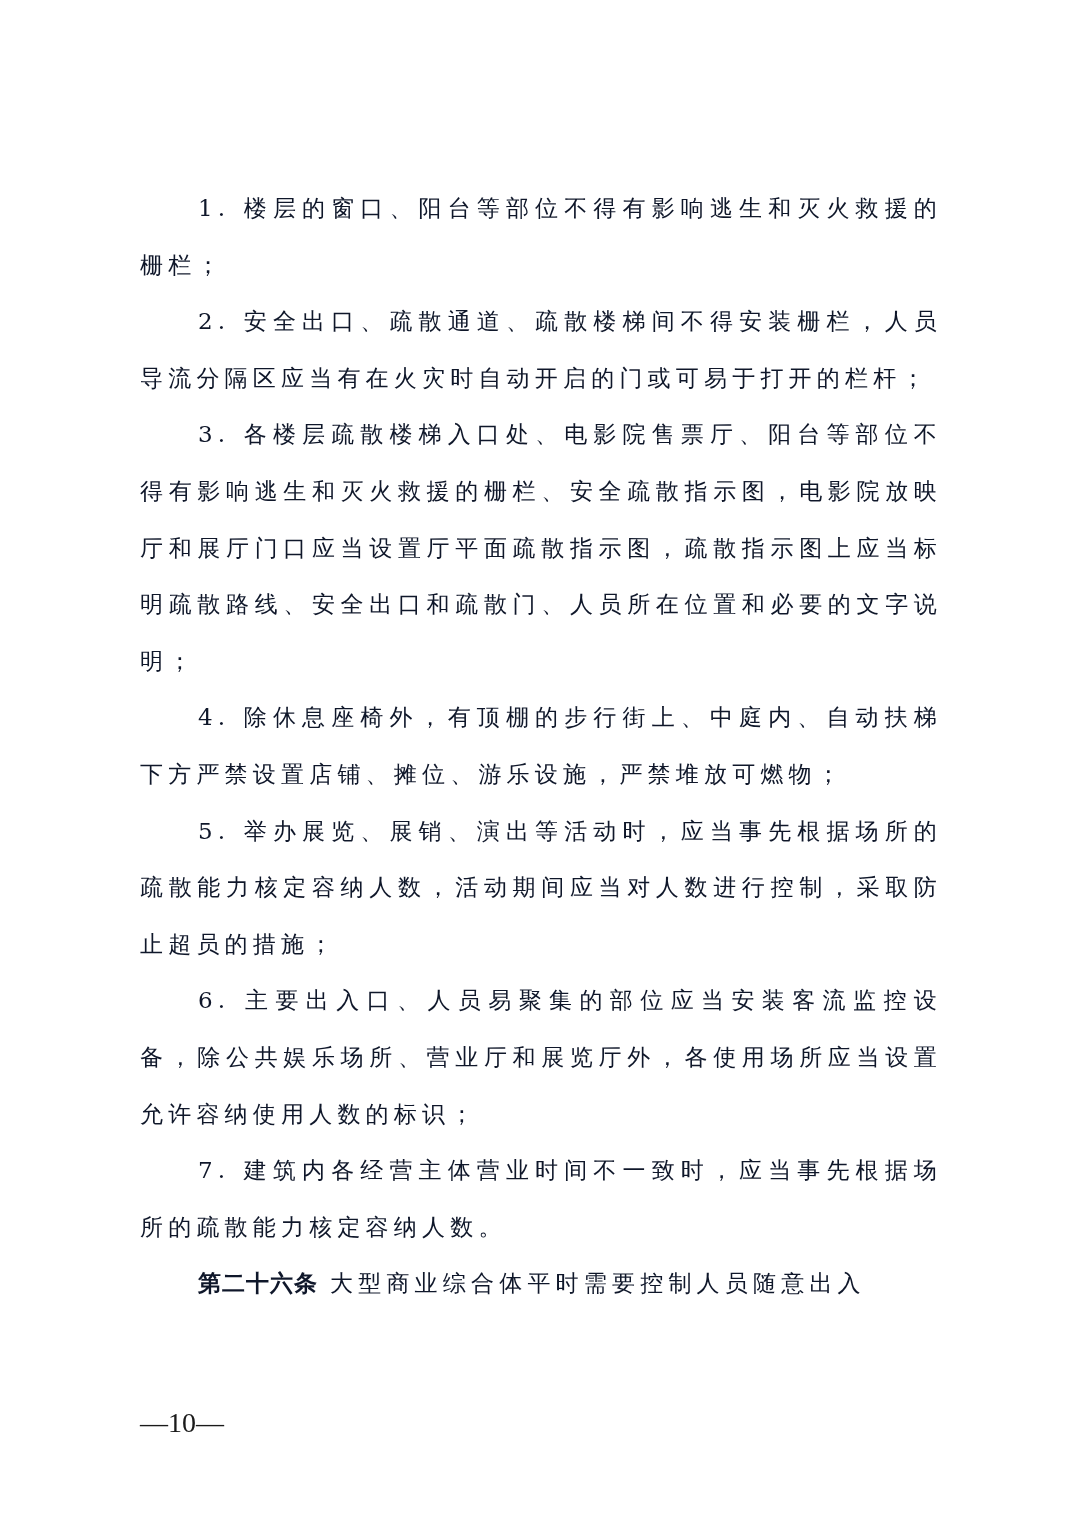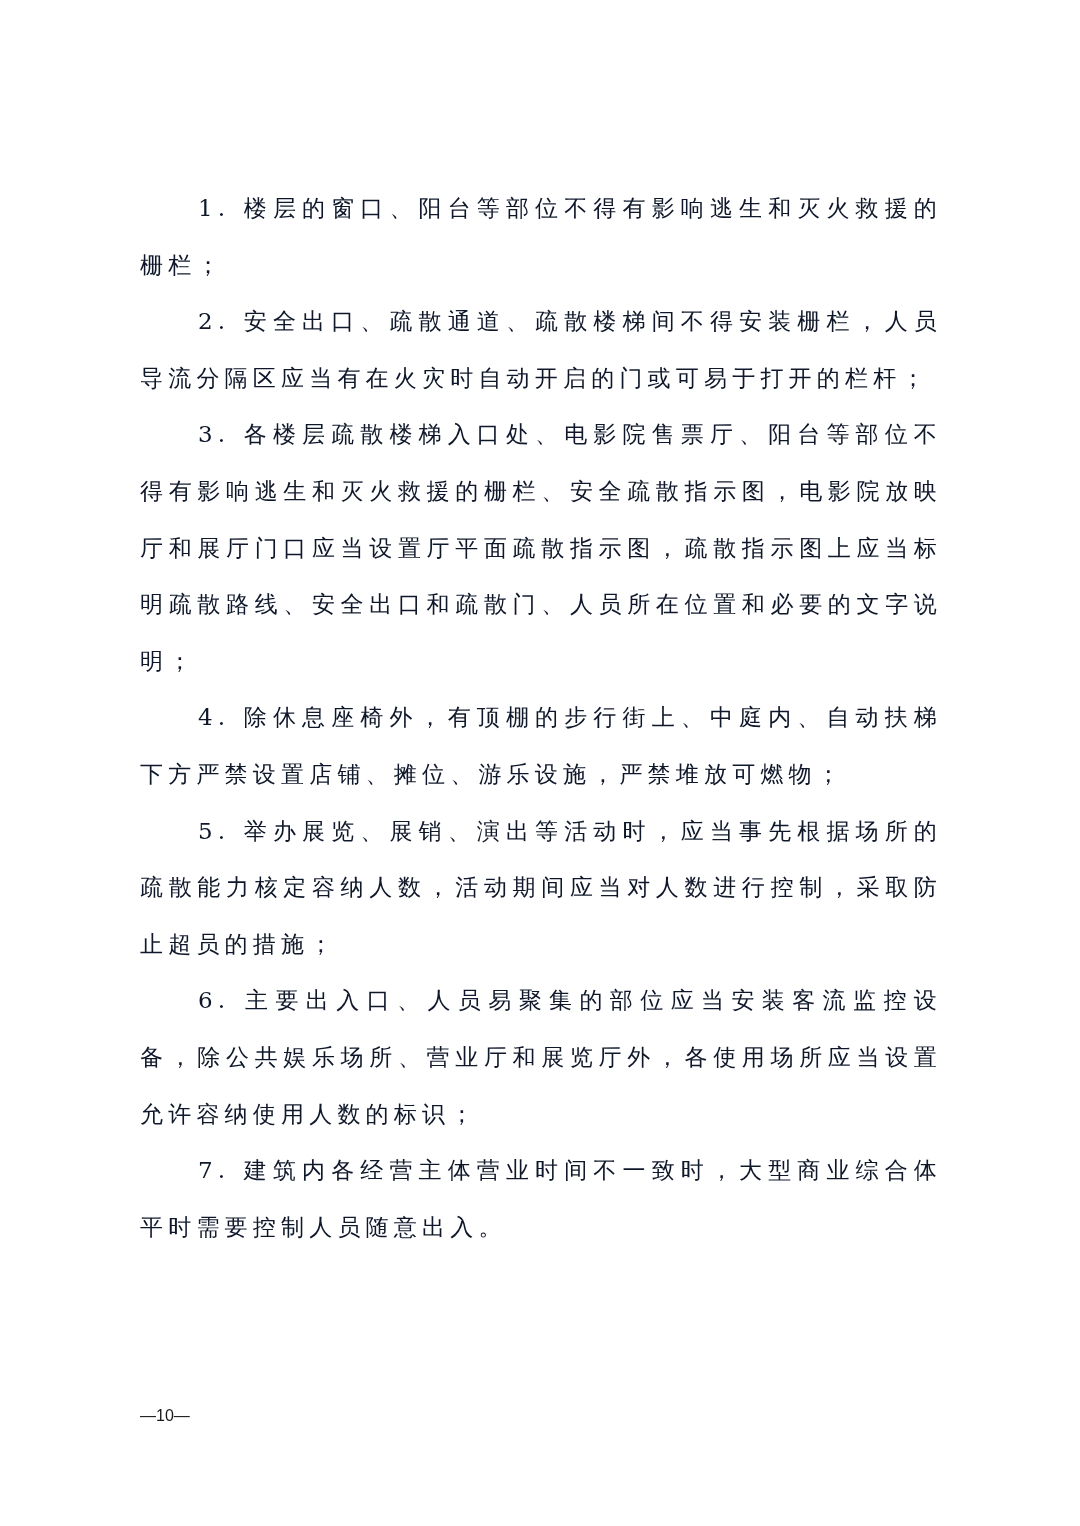--- a/index.html
+++ b/index.html
@@ -23,33 +23,34 @@
     text-align-last: left;
   }
   .article-title {
     font-family: "DejaVu Sans", "Liberation Sans", sans-serif;
     font-weight: bold;
     letter-spacing: 1px;
     margin-right: 12px;
   }
   .page-number {
     position: absolute; left: 140px; top: 1407px;
-    font-family: Liberation Sans, sans-serif;
-    font-size: 16px;
+    font-family: Liberation Serif, serif;
+    font-size: 28px;
     color: #1a1a1a;
     letter-spacing: 0;
   }
 </style>
 </head>
 <body>
 
 <div class="page">
   <div class="content">
     <p class="para"><span>1.</span> <span>楼层的窗口、阳台等部位不得有影响逃生和灭火救援的栅栏；</span></p>
     <p class="para"><span>2.</span> <span>安全出口、疏散通道、疏散楼梯间不得安装栅栏，人员导流分隔区应当有在火灾时自动开启的门或可易于打开的栏杆；</span></p>
     <p class="para"><span>3.</span> <span>各楼层疏散楼梯入口处、电影院售票厅、阳台等部位不得有影响逃生和灭火救援的栅栏、安全疏散指示图，电影院放映厅和展厅门口应当设置厅平面疏散指示图，疏散指示图上应当标明疏散路线、安全出口和疏散门、人员所在位置和必要的文字说明；</span></p>
     <p class="para"><span>4.</span> <span>除休息座椅外，有顶棚的步行街上、中庭内、自动扶梯下方严禁设置店铺、摊位、游乐设施，严禁堆放可燃物；</span></p>
     <p class="para"><span>5.</span> <span>举办展览、展销、演出等活动时，应当事先根据场所的疏散能力核定容纳人数，活动期间应当对人数进行控制，采取防止超员的措施；</span></p>
     <p class="para"><span>6.</span> <span>主要出入口、人员易聚集的部位应当安装客流监控设备，除公共娱乐场所、营业厅和展览厅外，各使用场所应当设置允许容纳使用人数的标识；</span></p>
-    <p class="para"><span>7.</span> <span>建筑内各经营主体营业时间不一致时，大型商业综合体平时需要控制人员随意出入。</span></p>
+    <p class="para"><span>7.</span> <span>建筑内各经营主体营业时间不一致时，应当事先根据场所的疏散能力核定容纳人数。</span></p>
+    <p class="para"><span class="article-title">第二十六条</span><span>大型商业综合体平时需要控制人员随意出入</span></p>
   </div>
   <div class="page-number">—10—</div>
 </div>
 
 </body></html>

